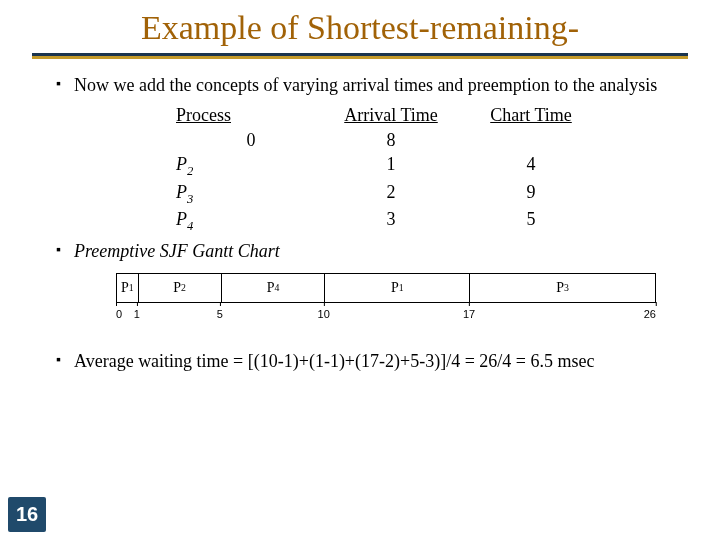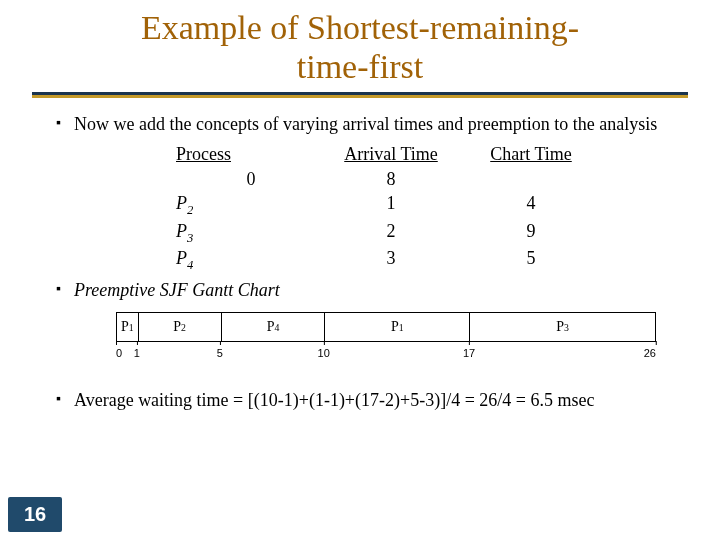--- a/index.html
+++ b/index.html
@@ -79,31 +79,30 @@
   .tick span{position:relative;top:4px}
   .tick.first{transform:translateX(0)}
   .tick.first::before{left:0}
   .tick.last{transform:translateX(-100%)}
   .tick.last::before{left:100%}
   .slidenum{
     position:absolute;left:8px;bottom:8px;
     background:#204a6b;color:#fff;
     font-family:Arial,sans-serif;font-weight:bold;
     font-size:20px;
-    padding:6px 16px;
+    padding:6px 8px;
     border-radius:2px;
   }
   .avgrow{margin-top:24px}
 </style>
 </head>
 <body>
 
 <div class="title">
   <span>Example of Shortest-remaining-</span><br>
-  <span>time-first</span>
 </div>
 <div class="rule"></div>
 
 <div class="content">
 
   <div class="bullet-row">
     <div class="bmark">▪</div>
     <div class="btxt">Now we add the concepts of varying arrival times and preemption to the analysis</div>
   </div>
 

